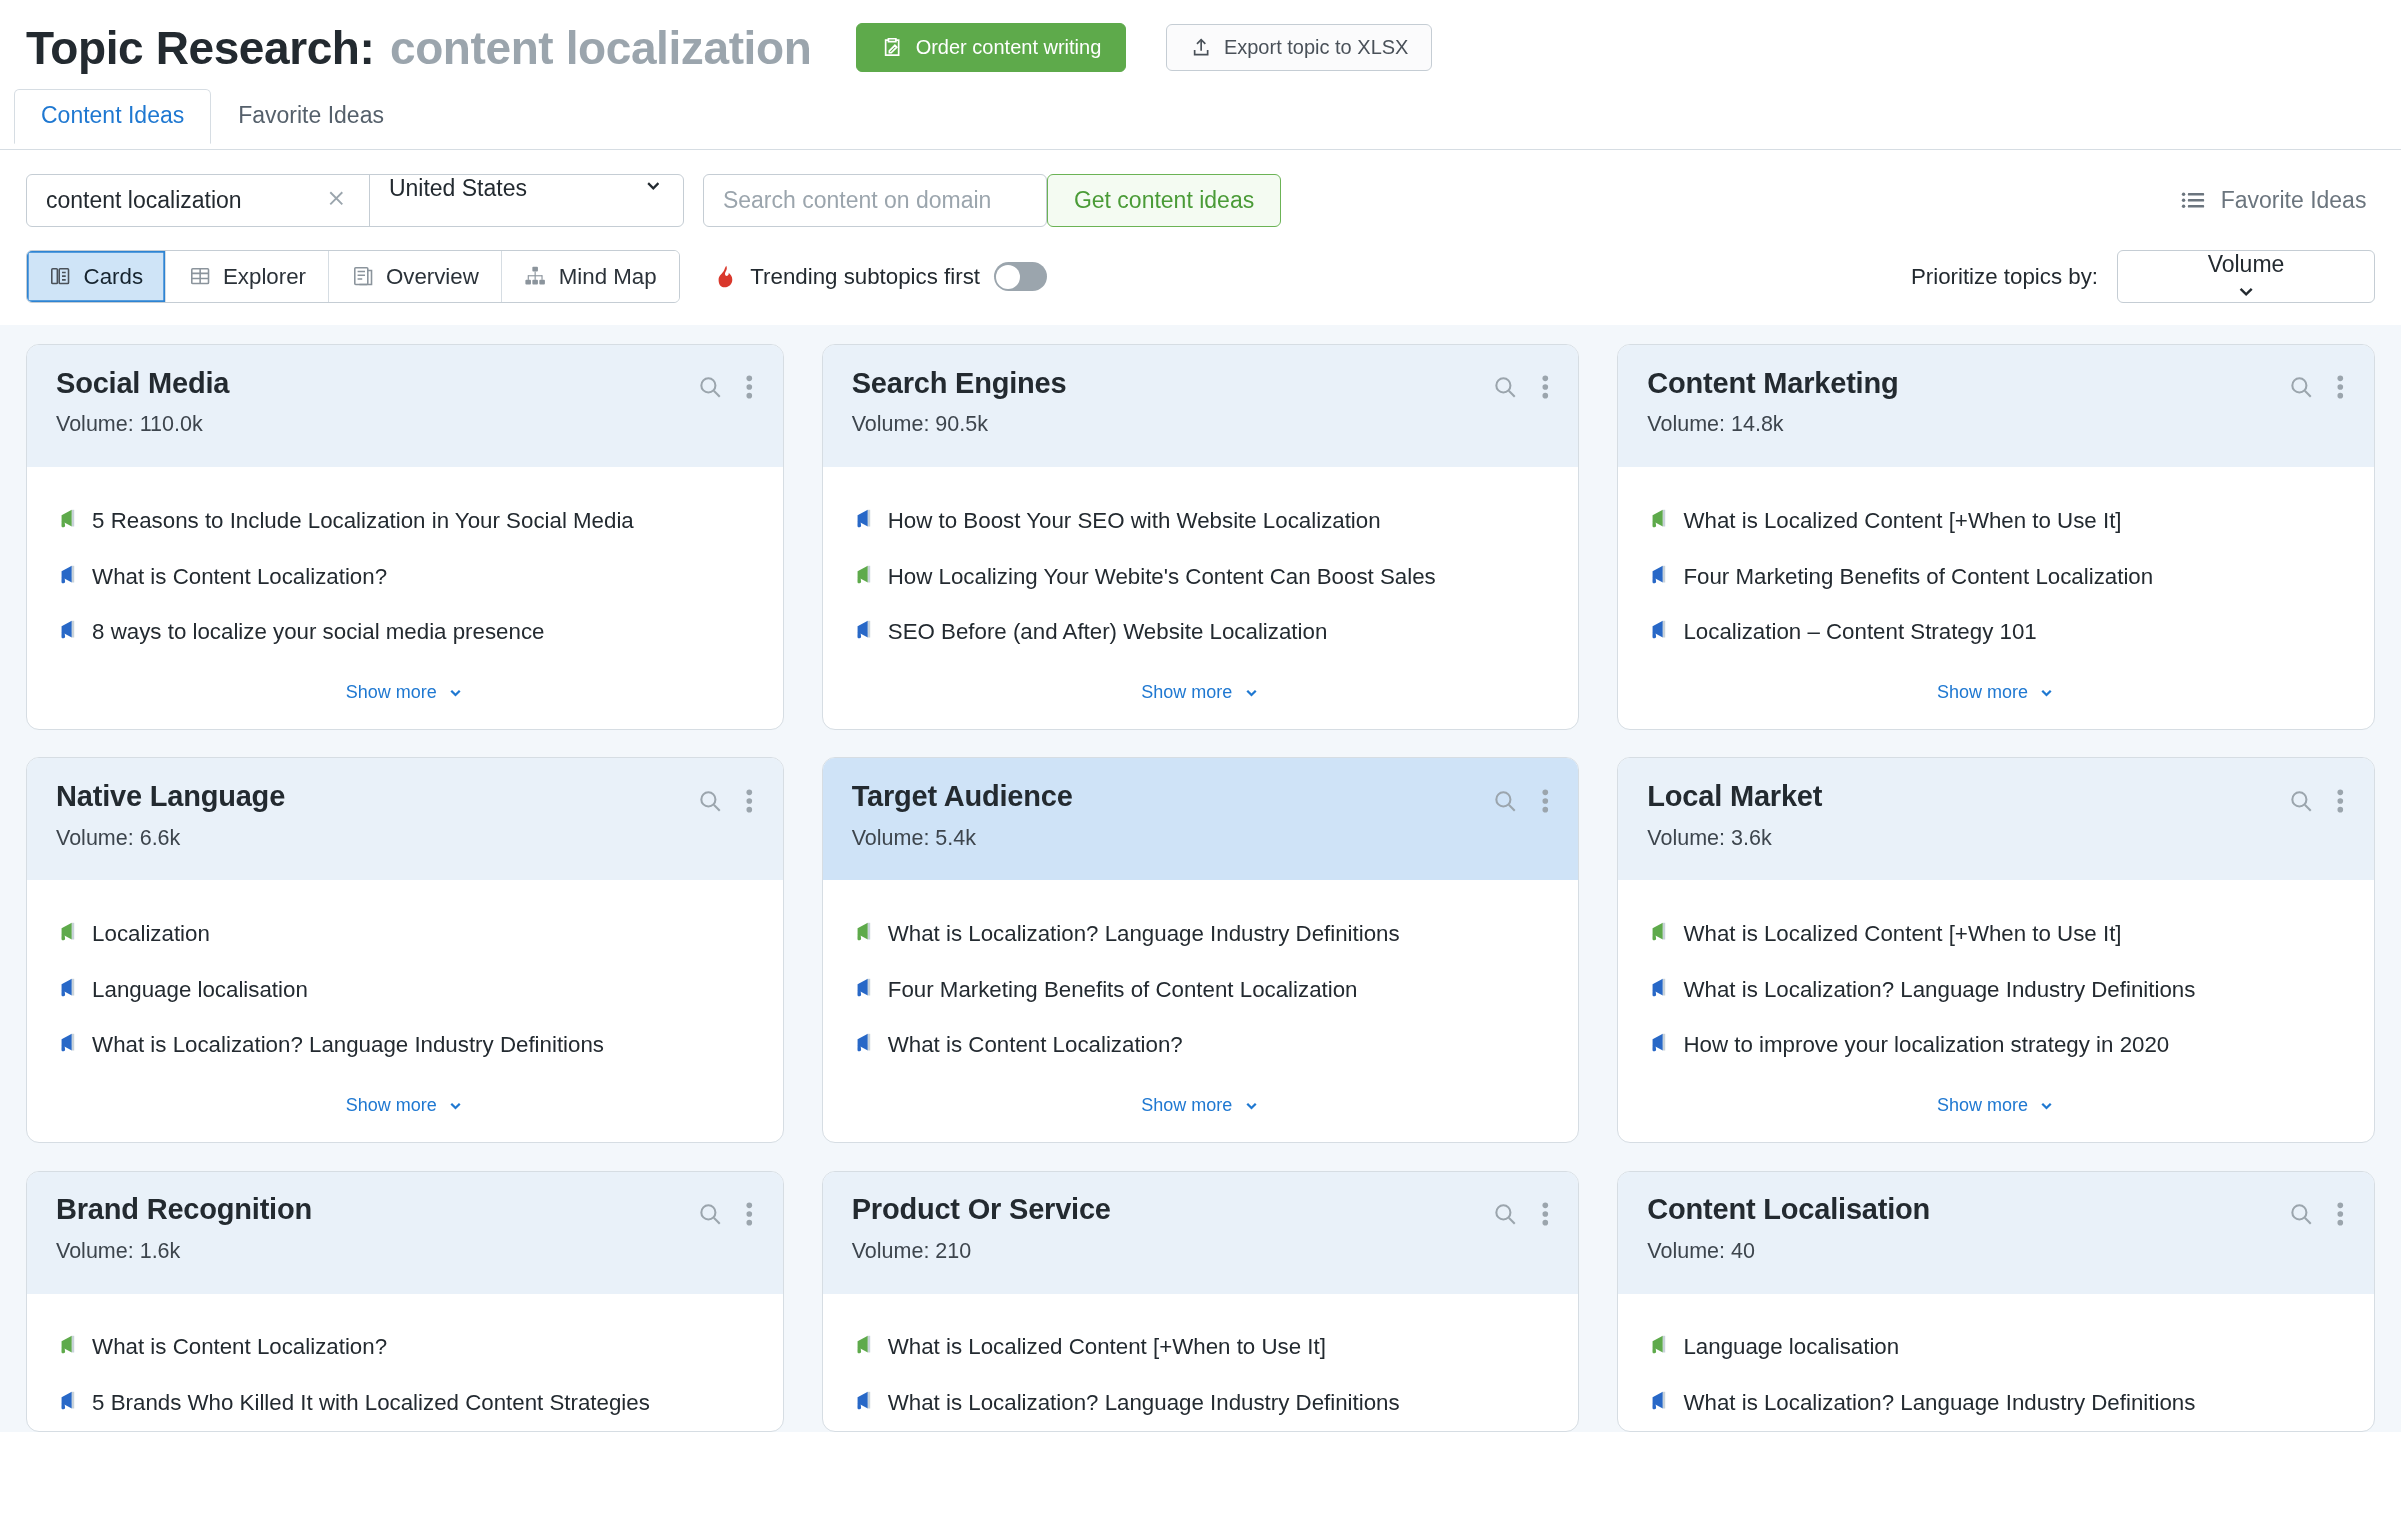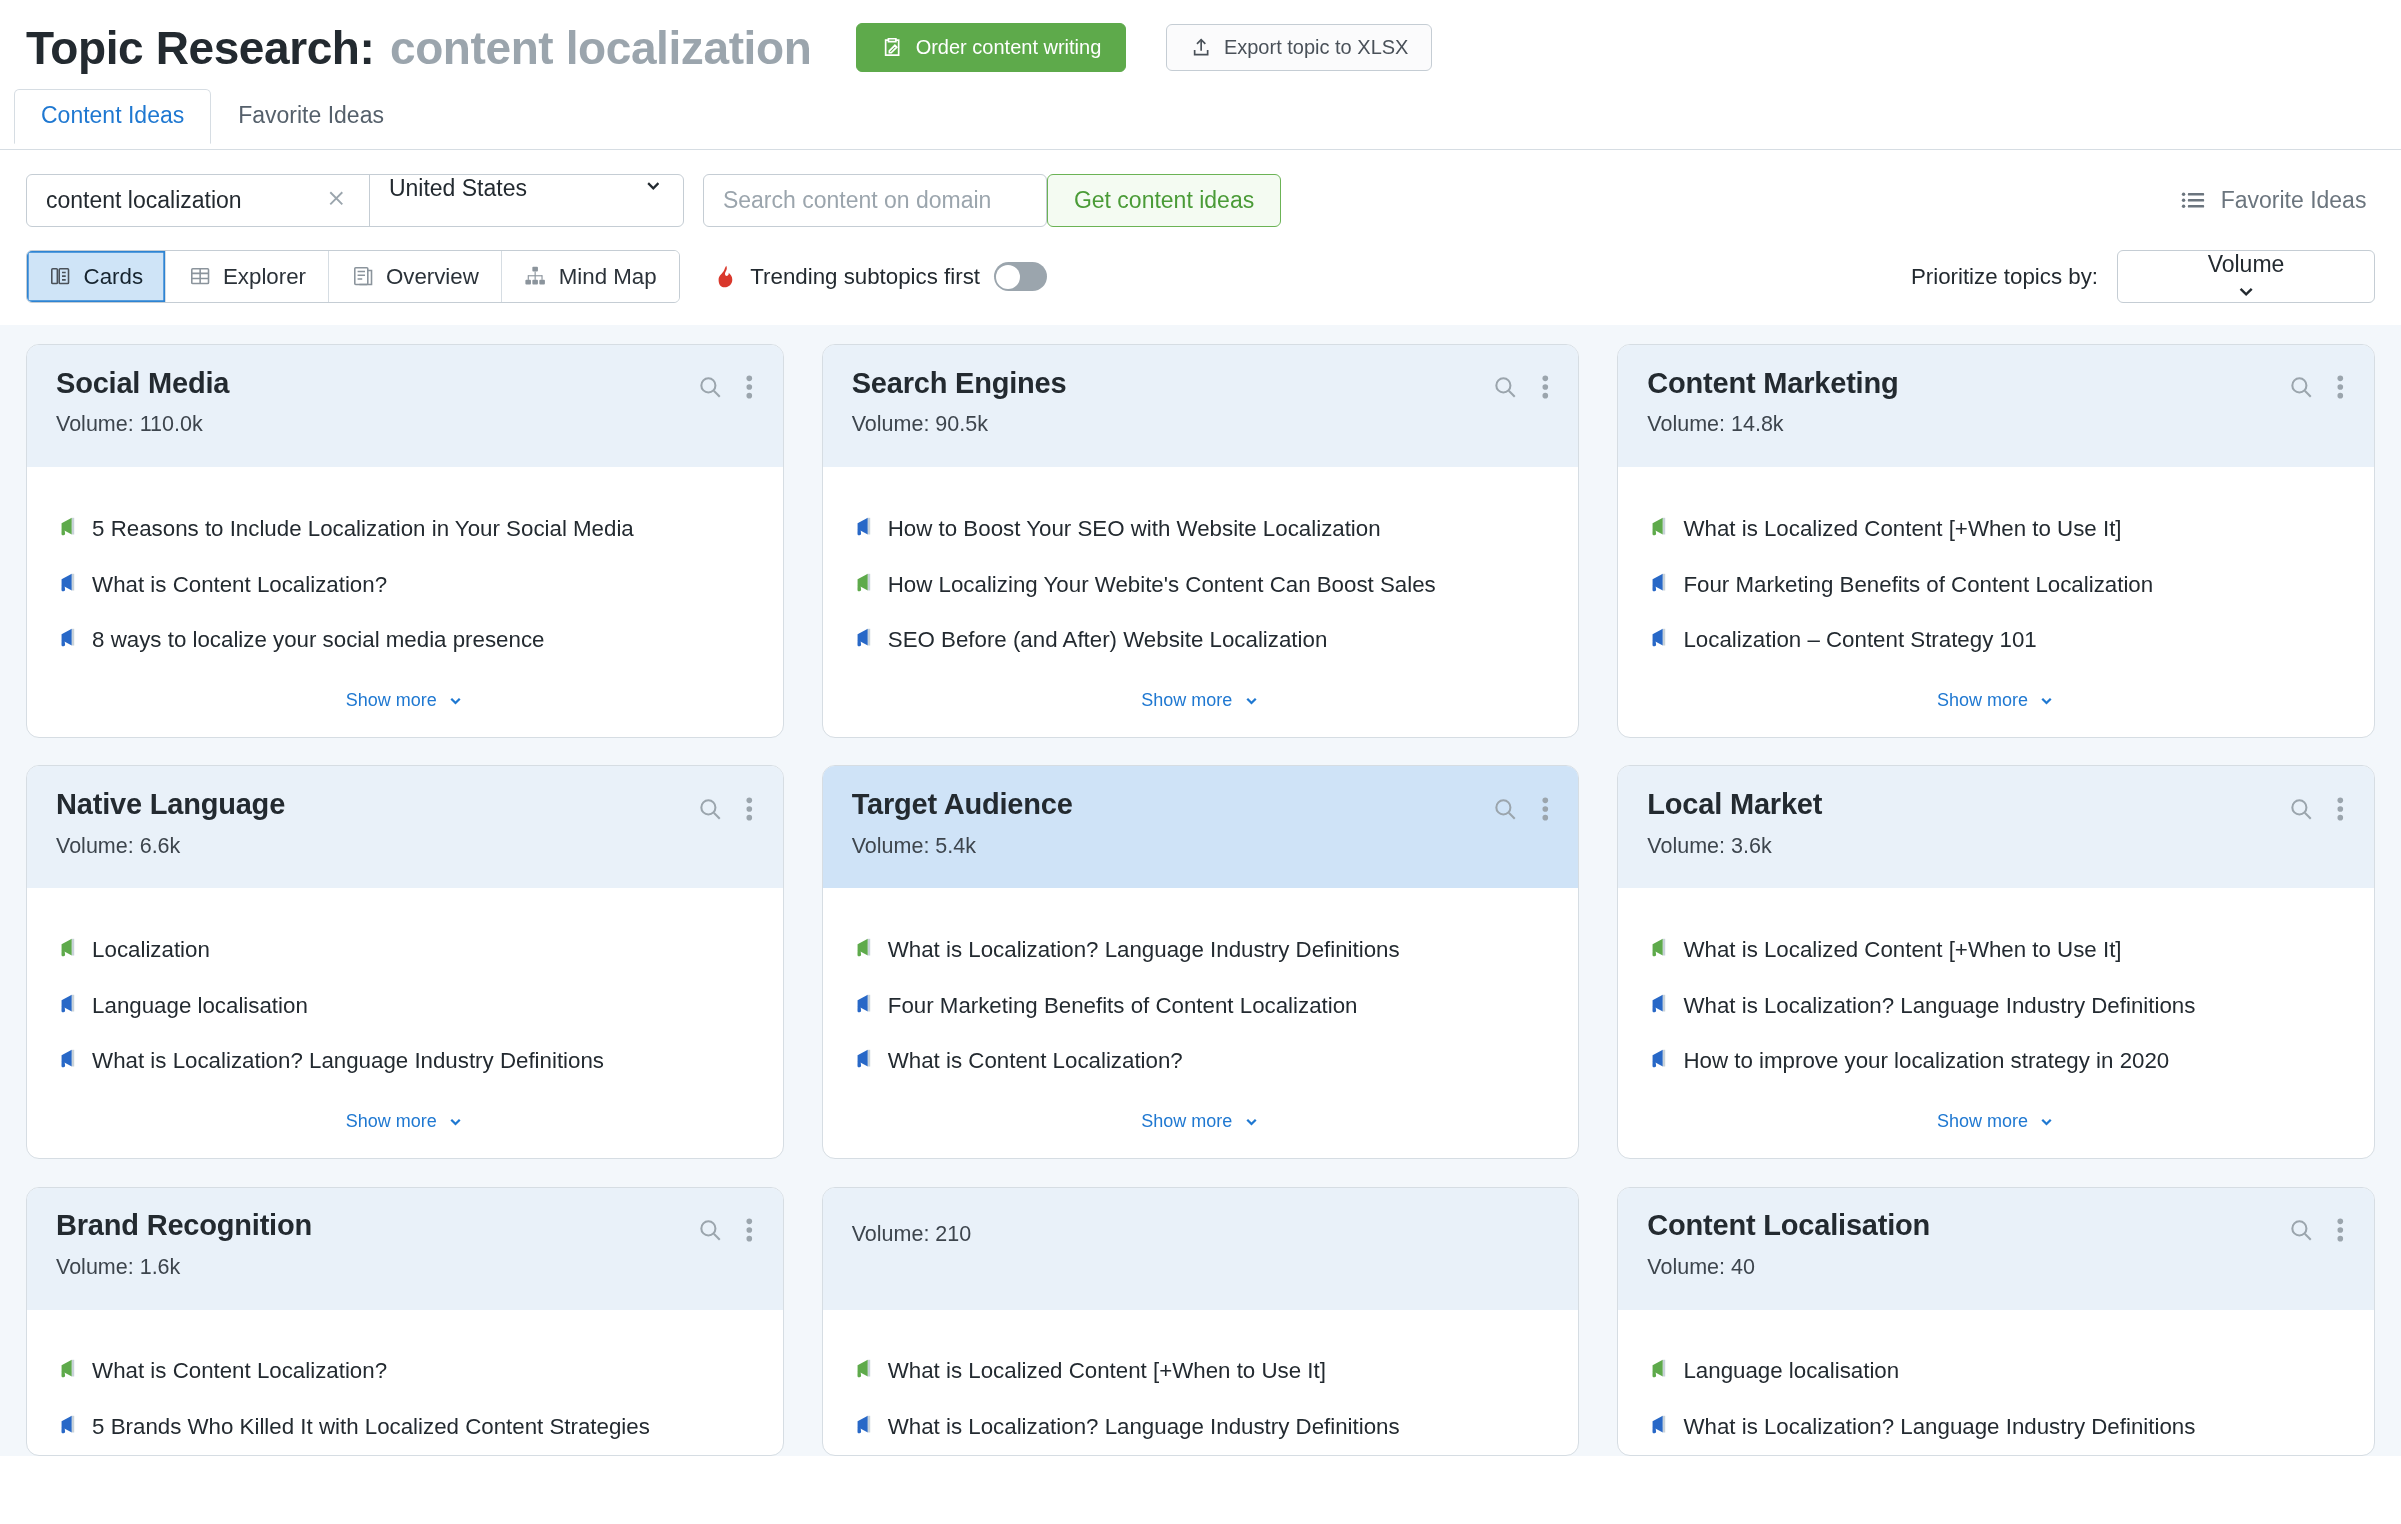--- a/index.html
+++ b/index.html
@@ -298,21 +298,20 @@
     padding-top: 6.9px;
   }
   .card-volume {
     margin-top: 12px;
     font-size: 21.5px;
     color: #3d454d;
   }
   .card-body {
     padding: 26px 29px 0 29px;
     flex: 1;
-    margin-top: 8px;
   }
   .idea {
     display: flex;
     align-items: flex-start;
     gap: 13.8px;
     padding: 13.8px 0;
   }
   .idea-text {
     font-size: 22.3px;
     color: #232a30;
@@ -885,20 +884,38 @@
                 <rect x="17" y="3" width="2.6" height="18" fill="#c9d3da"></rect>
               </svg></span>
           <span class="idea-text">5 Brands Who Killed It with Localized Content Strategies</span>
         </div>
       </div>
 
     </div>
 
     <div class="card clipped">
       <div class="card-head">
+        <div class="card-head-top">
+          <div class="card-title">Product Or Service</div>
+          <div class="card-head-icons">
+            <span class="ico">
+              <svg width="26" height="26" viewBox="0 0 24 24" fill="none" stroke="#9ba5ad" stroke-width="1.9">
+                  <circle cx="10.5" cy="10.5" r="6.5"></circle>
+                  <path d="M15.5 15.5L21 21"></path>
+                </svg>
+            </span>
+            <span class="ico">
+              <svg width="8.6" height="26" viewBox="0 0 6 24" fill="#9ba5ad">
+                  <circle cx="3" cy="4" r="2.6"></circle>
+                  <circle cx="3" cy="12" r="2.6"></circle>
+                  <circle cx="3" cy="20" r="2.6"></circle>
+                </svg>
+            </span>
+          </div>
+        </div>
         <div class="card-volume">
           <span>Volume:</span>
           <span>210</span>
         </div>
       </div>
       <div class="card-body">
         <div class="idea">
           <span class="ico"><svg width="22.3" height="22.3" viewBox="0 0 24 24">
                 <path d="M17 3L6 9v6l11 6V3z" fill="#5eaa4b"></path>
                 <path d="M6 15h3.2l.6 5.2c.05.9-.7 1.6-1.6 1.6H7.4c-.8 0-1.45-.6-1.5-1.4L6 15z" fill="#5eaa4b"></path>

